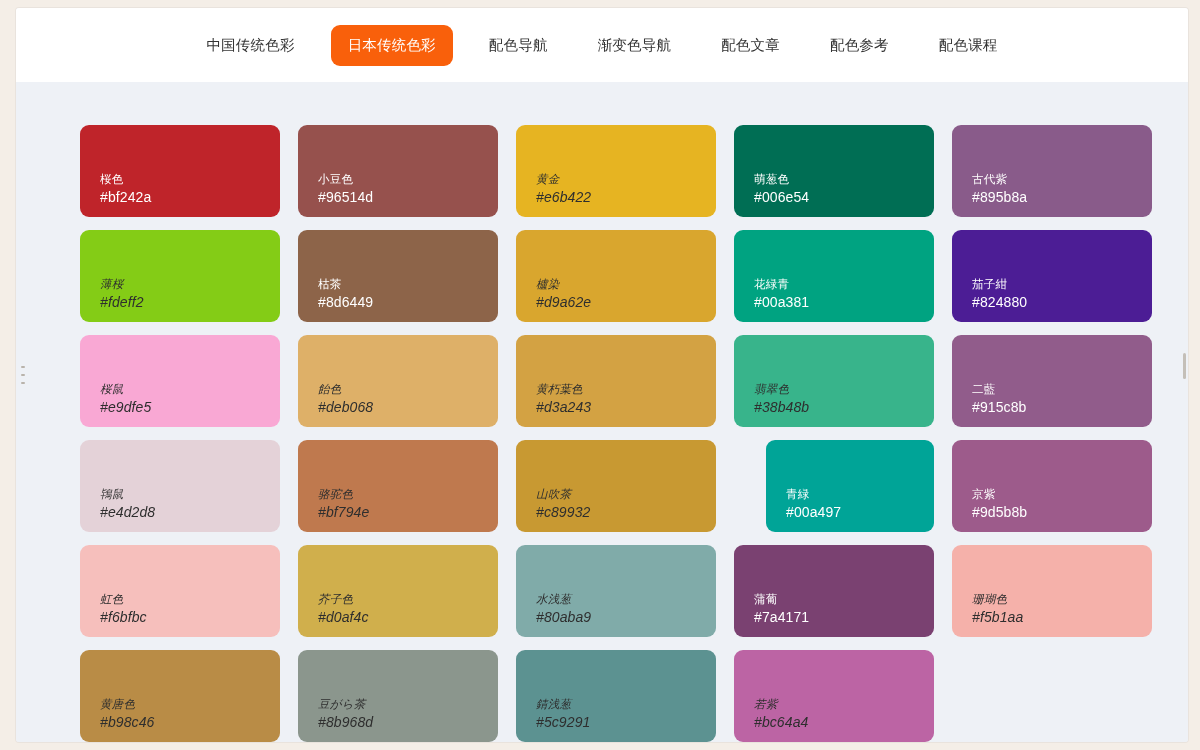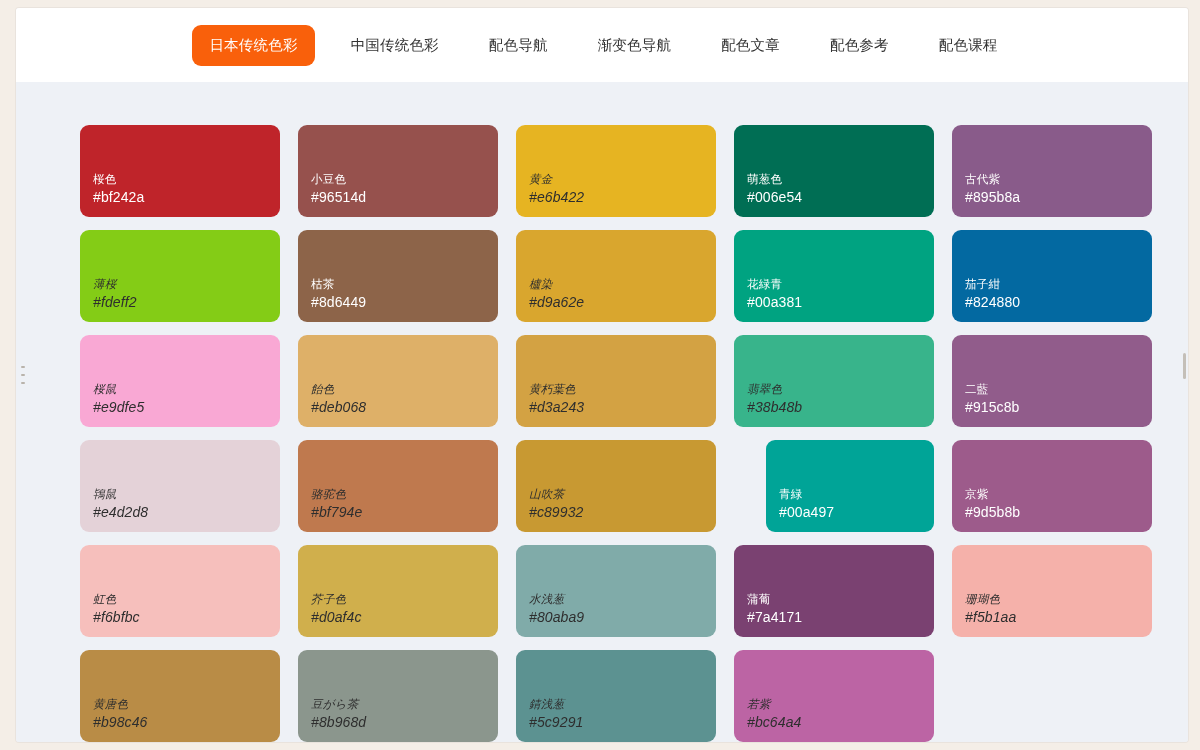--- a/index.html
+++ b/index.html
@@ -128,21 +128,21 @@
   .swatch {
     height: 92px;
     border-radius: 9px;
     position: relative;
     cursor: pointer;
     overflow: hidden;
   }
 
   .swatch-text {
     position: absolute;
-    left: 13px;
+    left: 20px;
     bottom: 11px;
     line-height: 1.32;
   }
 
   .swatch-name {
     font-size: 11.5px;
     display: block;
     letter-spacing: 0.2px;
   }
 
@@ -165,22 +165,22 @@
     <div class="drag-handle">
       <i></i>
       <i></i>
       <i></i>
     </div>
 
     <div class="edge-scrollbar"></div>
 
     <div class="topnav">
       <nav class="nav-list" id="nav-list">
+          <div class="nav-item">中国传统色彩</div>
           <div class="nav-item active" style="background: rgb(249, 96, 11);">日本传统色彩</div>
-          <div class="nav-item">中国传统色彩</div>
           <div class="nav-item">配色导航</div>
           <div class="nav-item">渐变色导航</div>
           <div class="nav-item">配色文章</div>
           <div class="nav-item">配色参考</div>
           <div class="nav-item">配色课程</div>
         </nav>
     </div>
 
     <div class="palette-body">
       <div class="grid" id="palette-grid">
@@ -231,21 +231,21 @@
               <span class="swatch-name">櫨染</span>
               <span class="swatch-hex">#d9a62e</span>
             </div>
           </div>
           <div class="swatch dark" style="background: rgb(0, 163, 129);">
             <div class="swatch-text">
               <span class="swatch-name">花緑青</span>
               <span class="swatch-hex">#00a381</span>
             </div>
           </div>
-          <div class="swatch dark" style="background: #0369a1;">
+          <div class="swatch dark" style="background: #4c1d95;">
             <div class="swatch-text">
               <span class="swatch-name">茄子紺</span>
               <span class="swatch-hex">#824880</span>
             </div>
           </div>
           <div class="swatch light" style="background: #f9a8d4;">
             <div class="swatch-text">
               <span class="swatch-name">桜鼠</span>
               <span class="swatch-hex">#e9dfe5</span>
             </div>

